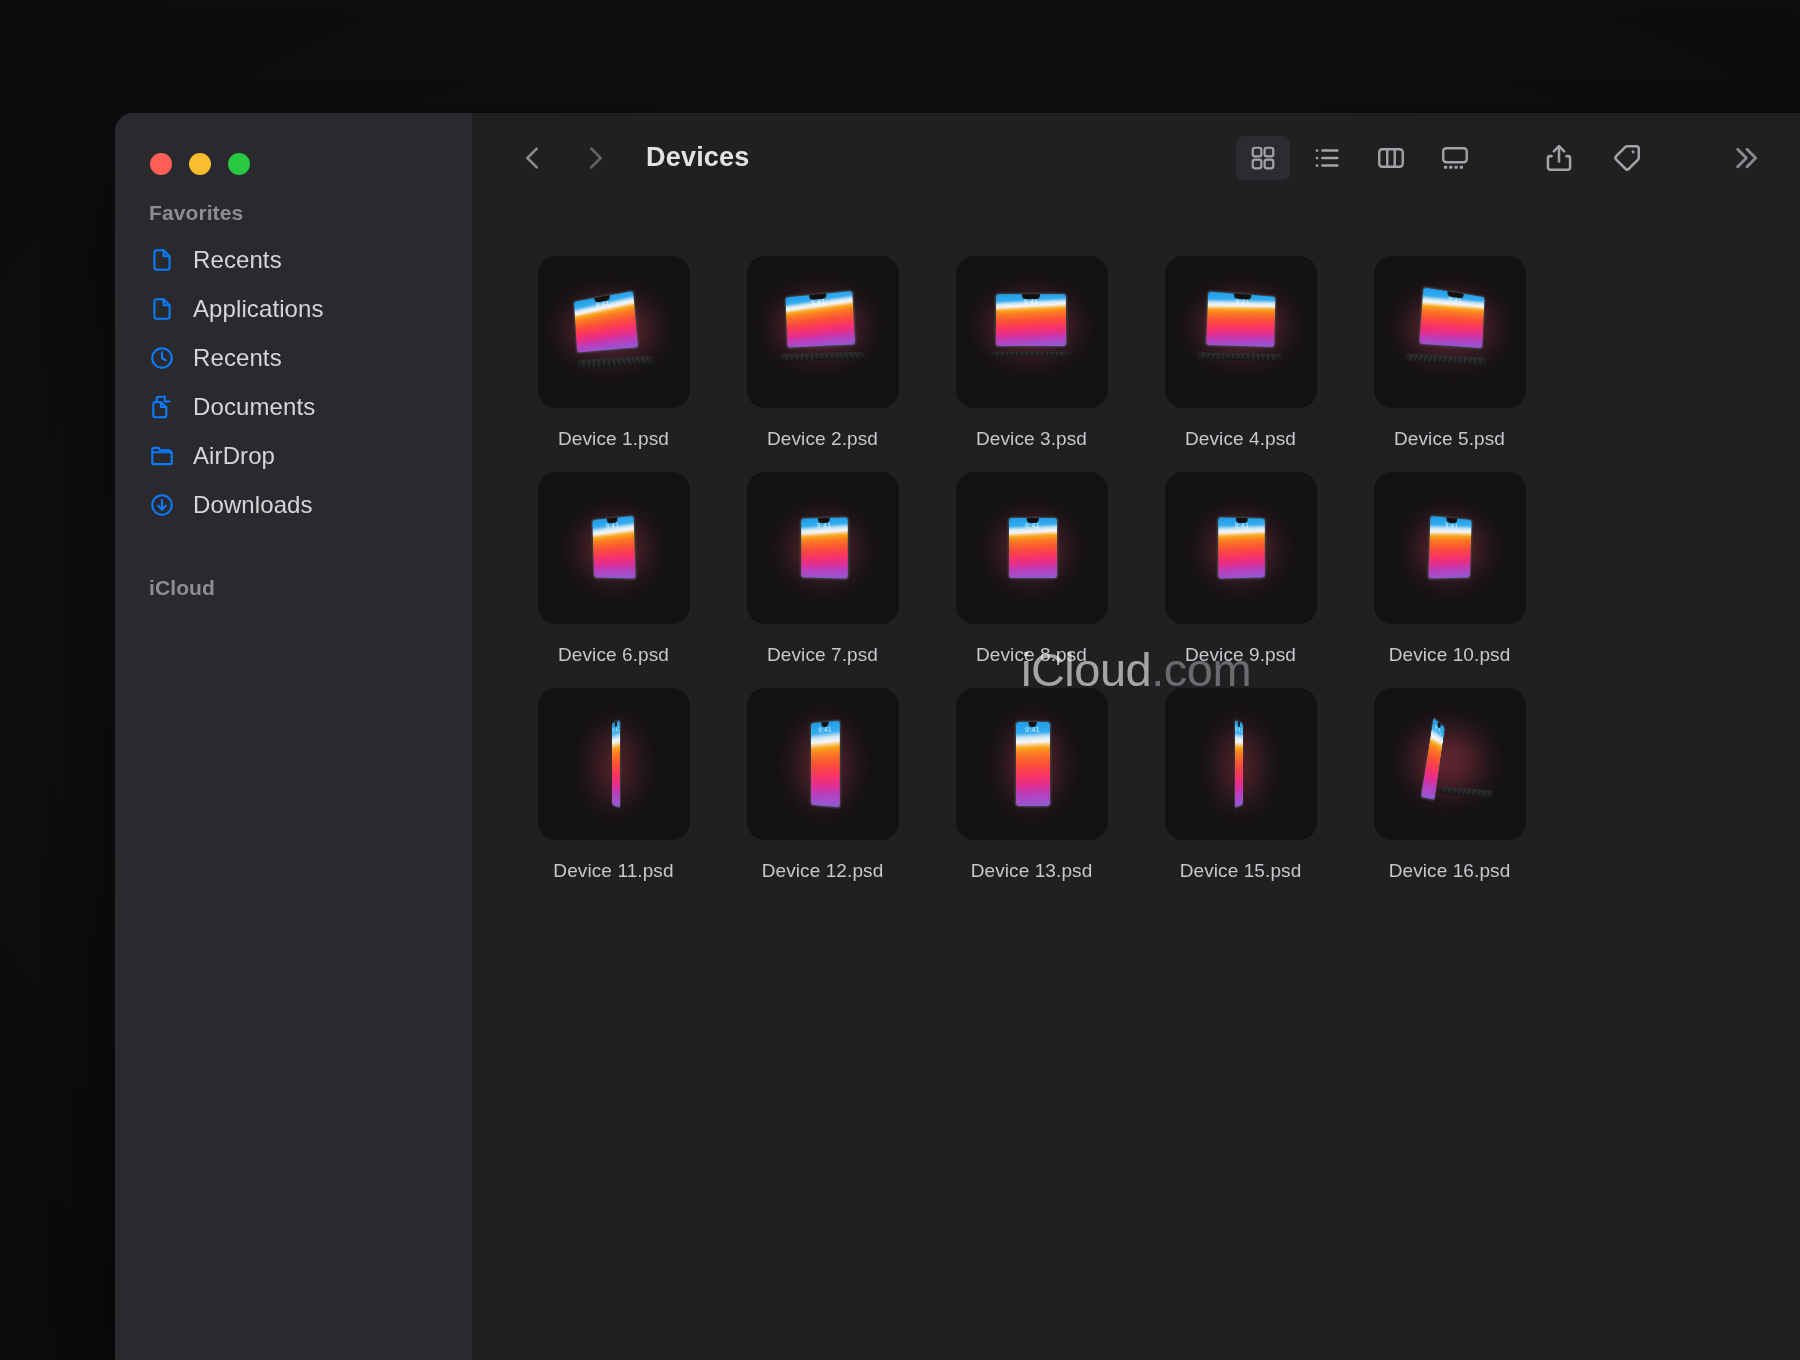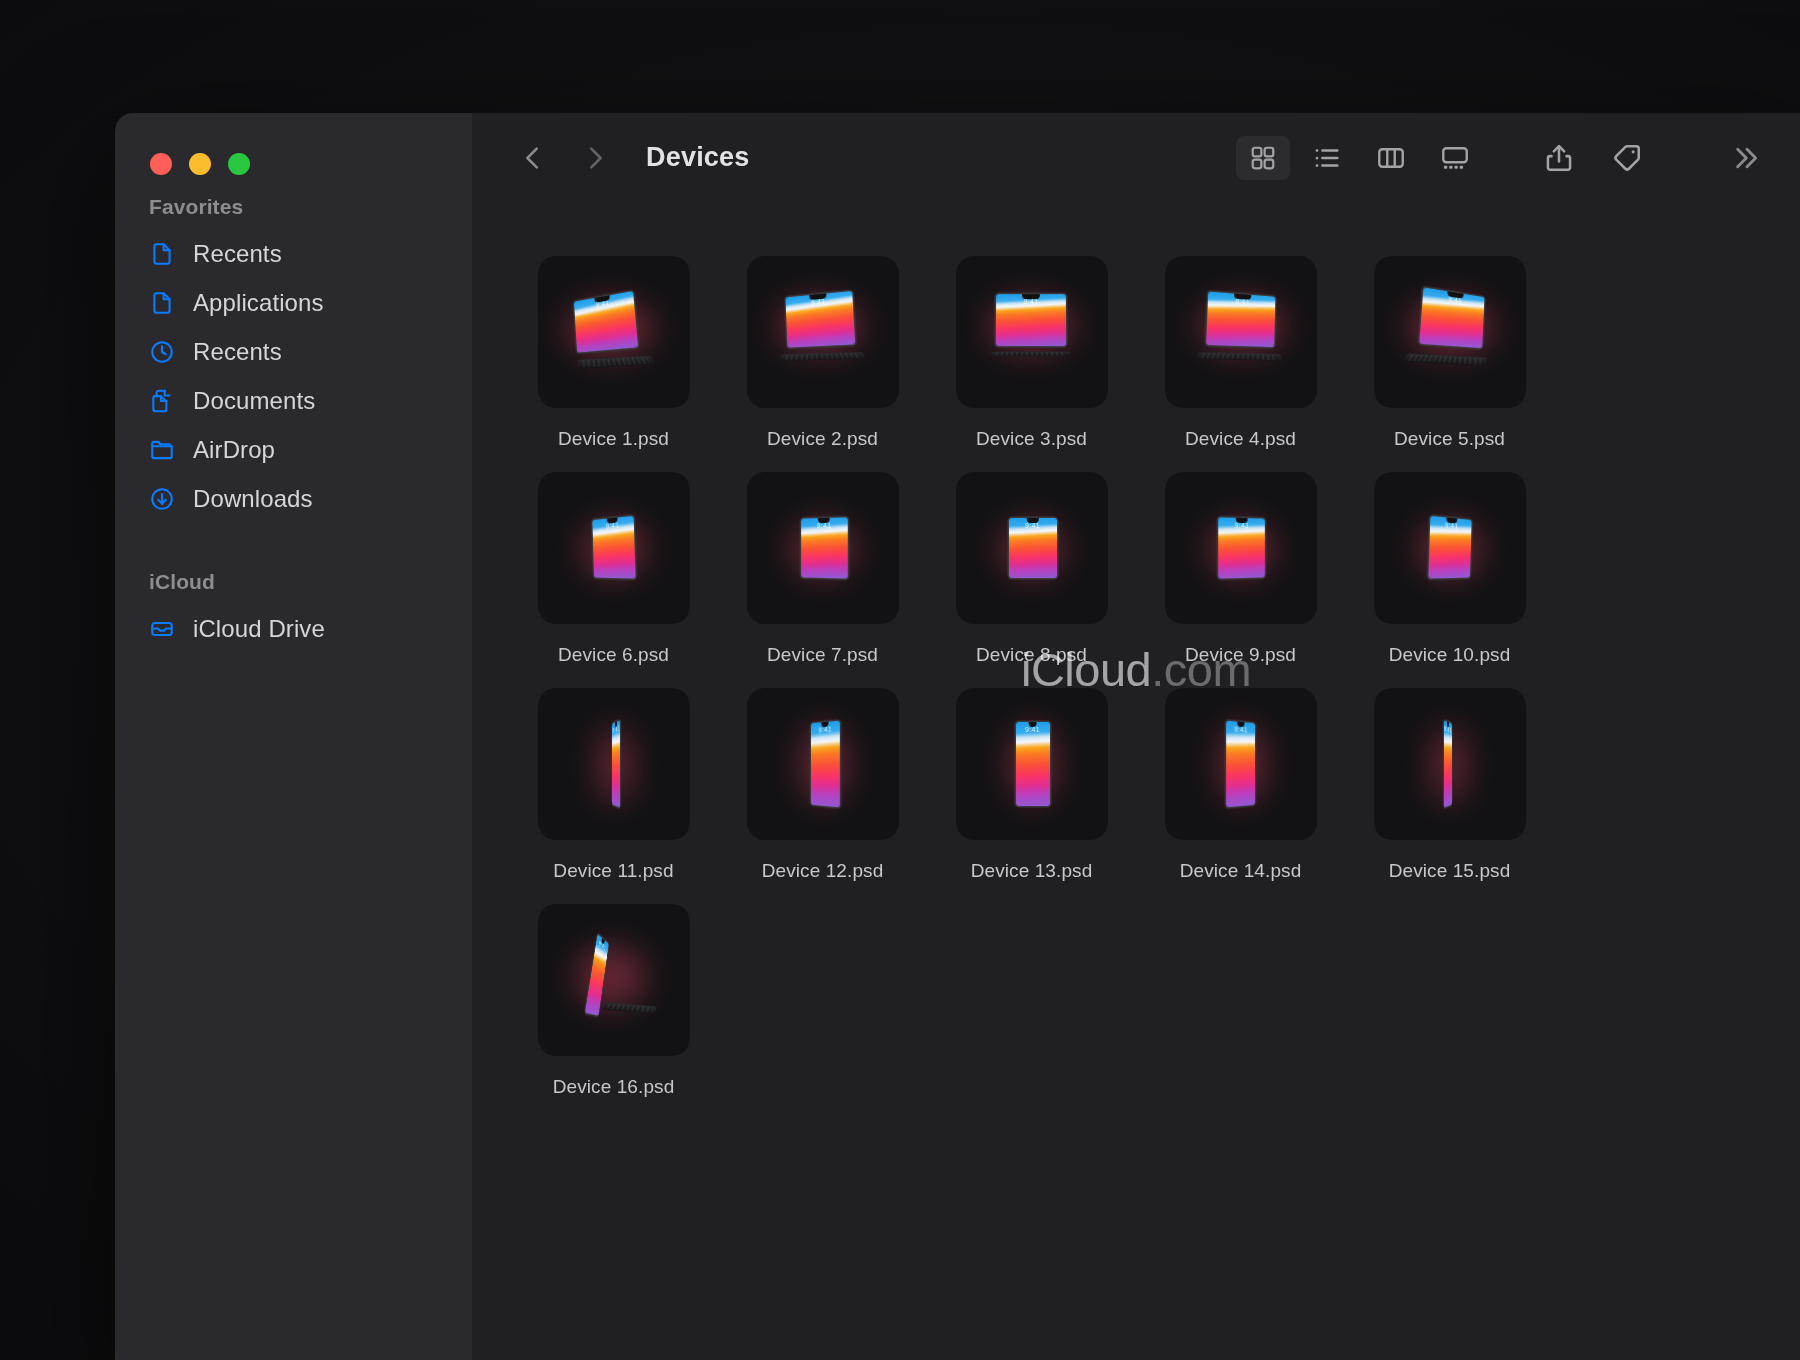--- a/index.html
+++ b/index.html
@@ -60,21 +60,21 @@
   .light.yellow { background: #f9bd2e; }
   .light.green  { background: #28c840; }
 
   .sb-section-title {
     color: #8d8d92;
     font-size: 21px;
     font-weight: 700;
     letter-spacing: .1px;
     padding: 0 0 0 34px;
   }
-  #favorites-title { margin-top: 20px; }
+  #favorites-title { margin-top: 26px; }
   #icloud-title    { margin-top: 47px; }
 
   .sb-list { margin-top: 10px; }
 
   .sb-item {
     display: flex;
     align-items: center;
     height: 49px;
     margin: 0 9px;
     padding: 0 0 0 25px;
@@ -409,31 +409,20 @@
             <path d="M12 7.3v9"></path>
             <path d="M8.4 12.6 12 16.3l3.6-3.7"></path>
           </svg>
         </span>
         <span class="sb-label">Downloads</span>
       </div>
     </nav>
 
     <div class="sb-section-title" id="icloud-title">iCloud</div>
 
-    <nav class="sb-list">
-      <div class="sb-item">
-        <span class="sb-icon">
-          <svg width="26" height="26" viewBox="0 0 24 24" fill="none" stroke="currentColor" stroke-width="1.9" stroke-linecap="round" stroke-linejoin="round">
-            <rect x="3" y="6.5" width="18" height="11" rx="2.6"></rect>
-            <path d="M3 11.6h5.4l1.5 1.9h4.2l1.5-1.9H21"></path>
-          </svg>
-        </span>
-        <span class="sb-label">iCloud Drive</span>
-      </div>
-    </nav>
   </aside>
 
   <section id="main">
 
     <div id="toolbar">
 
       <div id="nav-group">
         <span class="tb-btn">
           <svg width="30" height="30" viewBox="0 0 24 24" fill="none" stroke="currentColor" stroke-width="2.1" stroke-linecap="round" stroke-linejoin="round">
             <path d="M15 4.5 7.5 12 15 19.5"></path>
@@ -683,32 +672,20 @@
               <div class="glow" style="left:54px;top:36px;width:46px;height:80px;background:#ff4d6d;"></div>
               <div class="panel screen-grad" style="left:60px;top:34px;width:34px;height:84px;">
                 <div class="notch"></div>
                 <div class="bar">9:41</div>
               </div>
             </div>
           </div>
           <div class="file-label">Device 13.psd</div>
         </div>
 
-        <div class="file-cell">
-          <div class="thumb">
-            <div class="dev" style="width:152px;height:152px;">
-              <div class="glow" style="left:54px;top:36px;width:46px;height:80px;background:#ff4d6d;"></div>
-              <div class="panel screen-grad" style="left:60px;top:34px;width:32px;height:84px;transform:perspective(230px) rotateY(26deg);">
-                <div class="notch"></div>
-                <div class="bar">9:41</div>
-              </div>
-            </div>
-          </div>
-          <div class="file-label">Device 14.psd</div>
-        </div>
 
         <div class="file-cell">
           <div class="thumb">
             <div class="dev" style="width:152px;height:152px;">
               <div class="glow" style="left:58px;top:38px;width:34px;height:78px;background:#ff4d6d;"></div>
               <div class="panel screen-grad" style="left:66px;top:34px;width:16px;height:84px;transform:perspective(200px) rotateY(60deg);">
                 <div class="notch"></div>
                 <div class="bar">9:41</div>
               </div>
             </div>

